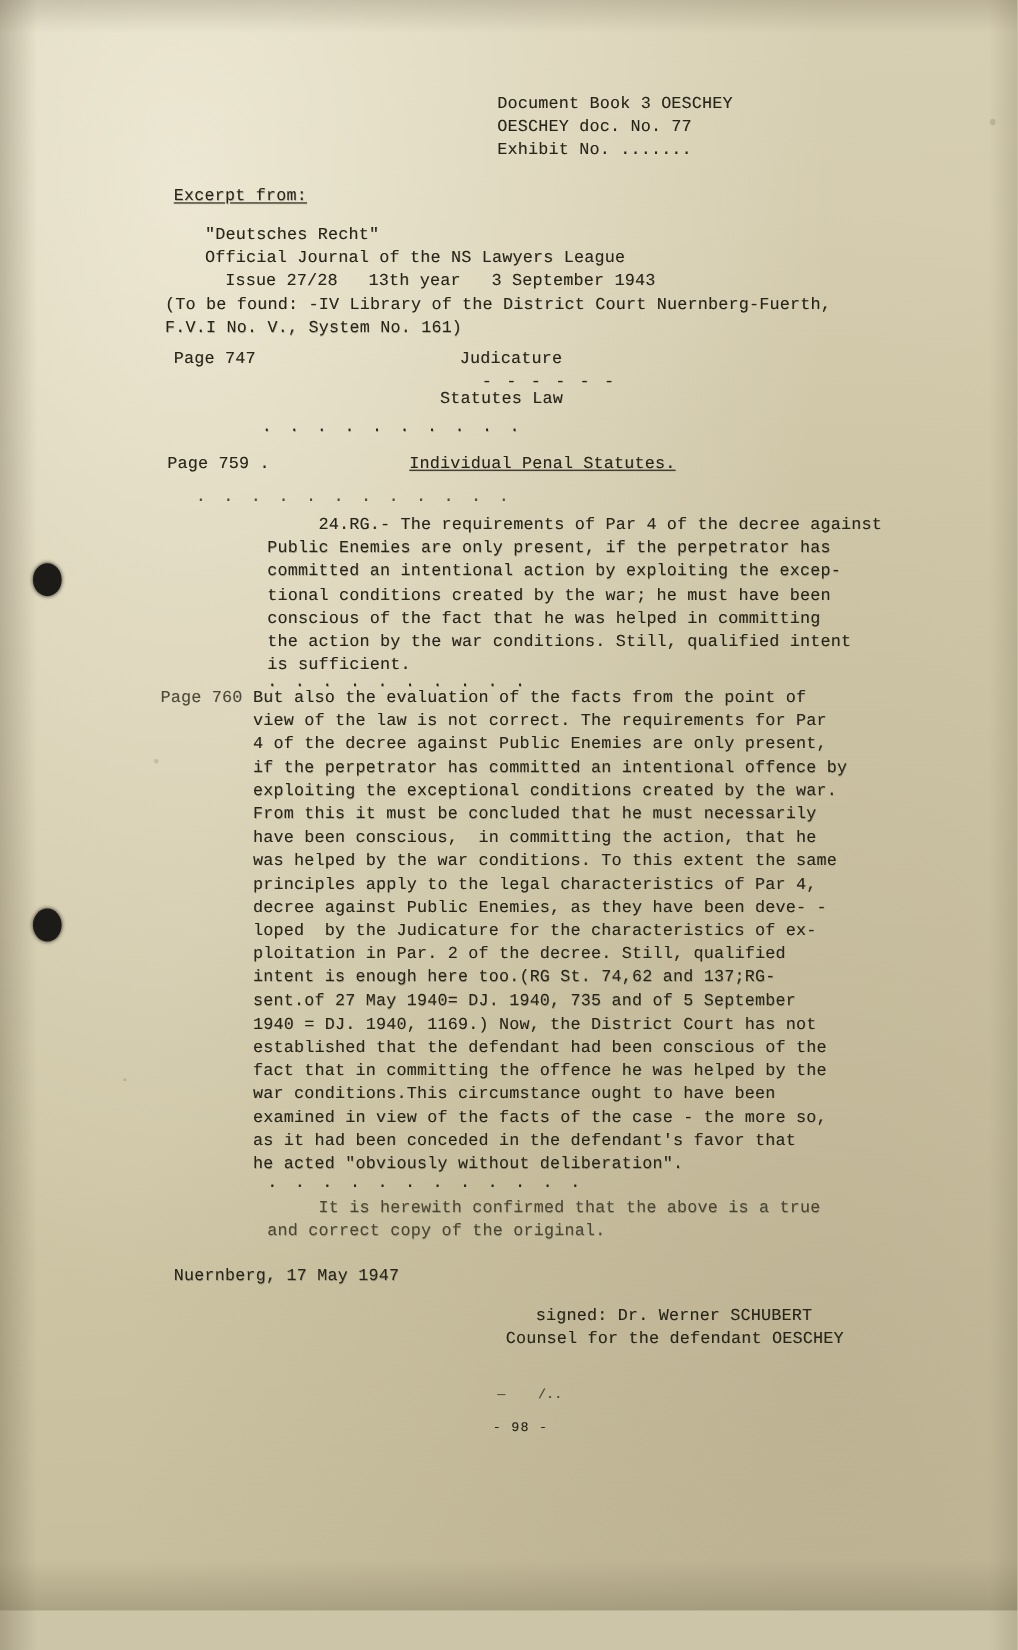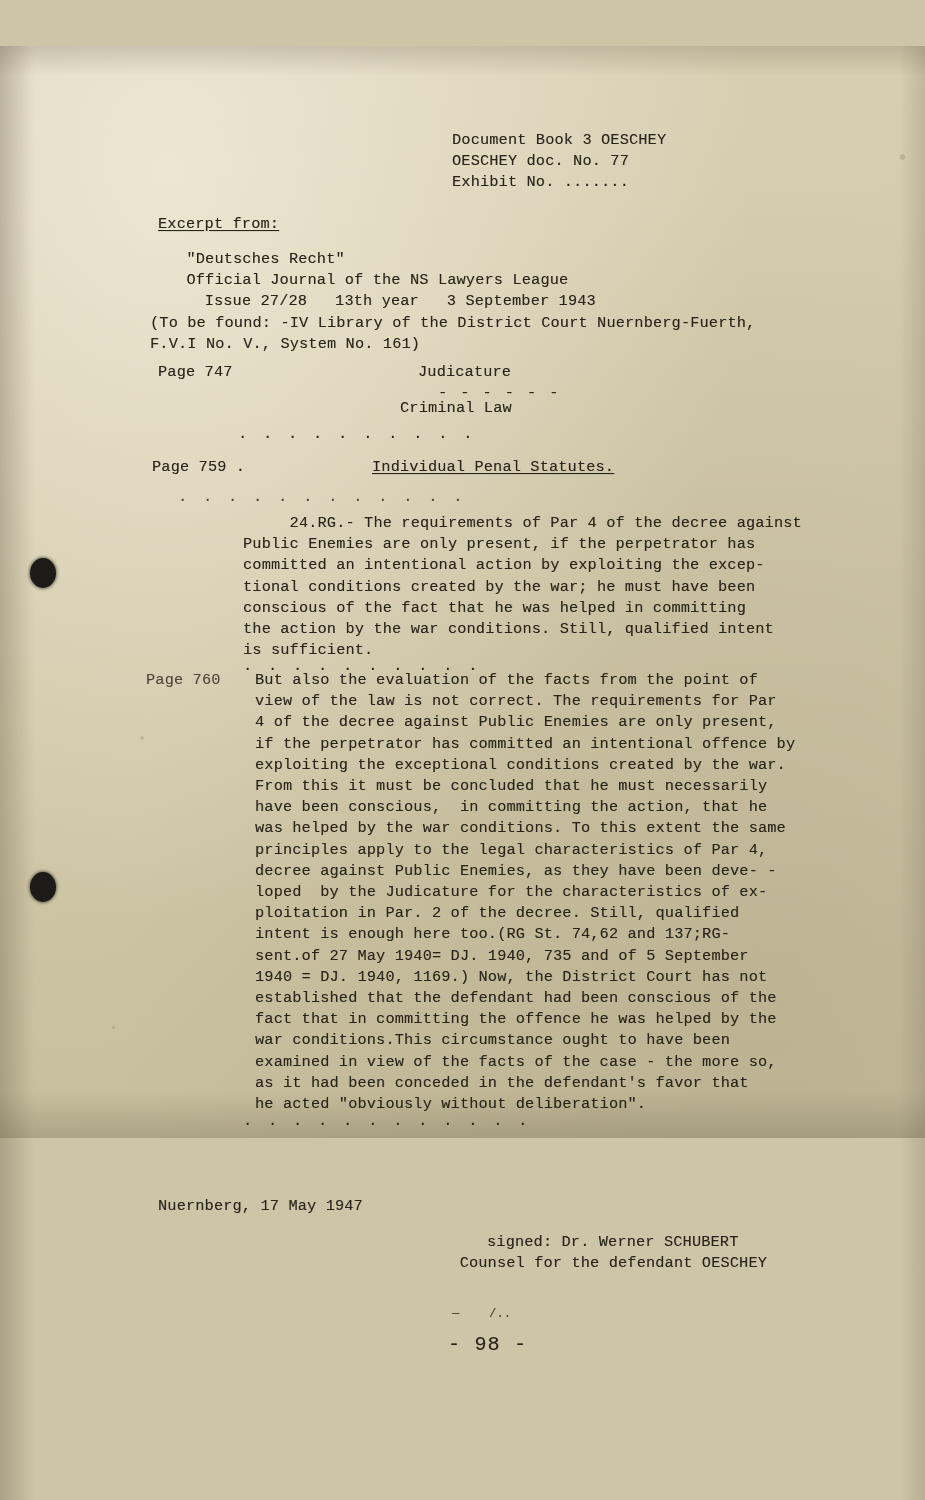--- a/index.html
+++ b/index.html
@@ -9,26 +9,25 @@
   body {
     width: 925px;
     height: 1500px;
     background: #cdc5a8;
     font-family: "Liberation Mono", monospace;
     overflow: hidden;
   }
   .page {
     position: relative;
     width: 925px;
-    height: 1092px;
+    height: 1464px;
     background:
       radial-gradient(ellipse at 18% 12%, rgba(255,252,238,0.55) 0%, rgba(255,252,238,0) 55%),
       radial-gradient(ellipse at 82% 85%, rgba(160,148,118,0.30) 0%, rgba(160,148,118,0) 60%),
       linear-gradient(176deg, #d8d0b4 0%, #d3caac 30%, #cec5a5 70%, #c6bd9c 100%);
-    margin-top: 46px;
   }
   
   .edge-left {
     position: absolute; left: 0; top: 0; width: 34px; height: 1500px;
     background: linear-gradient(to right, rgba(90,80,58,0.30), rgba(90,80,58,0.0));
     pointer-events: none;
   }
   .edge-top {
     position: absolute; left: 0; top: 0; width: 925px; height: 30px;
     background: linear-gradient(to bottom, rgba(90,80,58,0.22), rgba(90,80,58,0.0));
@@ -75,27 +74,27 @@
   #judicature-label { left: 418px; top: 316px; }
   #judicature-rule { left: 438px; top: 337px; letter-spacing: 2px;}
   #criminal-law-label { left: 400px; top: 352px; }
   #dots1 { left: 238px; top: 378px; letter-spacing: 3.4px; }
   #page759-label { left: 152px; top: 411px; }
   #individual-penal { left: 372px; top: 411px; }
   #dots2 { left: 178px; top: 441px; letter-spacing: 3.4px; }
   #para24 { left: 243px; top: 467px; }
   #dots3 { left: 243px; top: 610px; letter-spacing: 3.4px; }
   #page760-label { left: 146px; top: 624px; }
-  #para760 { left: 255px; top: 624px; }
+  #para760 { left: 230px; top: 624px; }
   #dots4 { left: 243px; top: 1065px; letter-spacing: 3.4px; }
   #certify-block { left: 243px; top: 1088px; }
   #place-date { left: 158px; top: 1150px; }
   #signature-block { left: 487px; top: 1186px; }
   #stray-marks { left: 452px; top: 1258px; font-size: 12px; color: #4a4431; }
-  #page-number { left: 448px; top: 1288px; font-size: 20px; letter-spacing: 1.2px; }
+  #page-number { left: 448px; top: 1288px; font-size: 12px; letter-spacing: 1.2px; }
 
   .speck {
     position: absolute;
     background: rgba(80,70,48,0.18);
     border-radius: 50%;
   }
 </style>
 </head>
 <body>
 
@@ -121,21 +120,21 @@
 
   <div class="txt block" id="journal-block"><span style="padding-left:4ch;">"Deutsches Recht"</span>
 <span style="padding-left:4ch;">Official Journal of the NS Lawyers League</span>
 <span style="padding-left:6ch;">Issue 27/28   13th year   3 September 1943</span>
 <span>(To be found: -IV Library of the District Court Nuernberg-Fuerth,</span>
 <span>F.V.I No. V., System No. 161)</span></div>
 
   <div class="txt" id="page747-label">Page 747</div>
   <div class="txt" id="judicature-label">Judicature</div>
   <div class="txt" id="judicature-rule">- - - - - -</div>
-  <div class="txt" id="criminal-law-label">Criminal Law</div>
+  <div class="txt" id="criminal-law-label">Statutes Law</div>
   <div class="txt" id="dots1">. . . . . . . . . .</div>
 
   <div class="txt" id="page759-label">Page 759 .</div>
   <div class="txt u" id="individual-penal">Individual Penal Statutes.</div>
   <div class="txt faded" id="dots2">. . . . . . . . . . . .</div>
 
   <div class="txt block" id="para24">     24.RG.- The requirements of Par 4 of the decree against
 Public Enemies are only present, if the perpetrator has
 committed an intentional action by exploiting the excep-
 tional conditions created by the war; he must have been
@@ -163,20 +162,22 @@
 1940 = DJ. 1940, 1169.) Now, the District Court has not
 established that the defendant had been conscious of the
 fact that in committing the offence he was helped by the
 war conditions.This circumstance ought to have been
 examined in view of the facts of the case - the more so,
 as it had been conceded in the defendant's favor that
 he acted "obviously without deliberation".</div>
 
   <div class="txt" id="dots4">. . . . . . . . . . . .</div>
 
+  <div class="txt block faded" id="certify-block">     It is herewith confirmed that the above is a true
+and correct copy of the original.</div>
 
   <div class="txt" id="place-date">Nuernberg, 17 May 1947</div>
 
   <div class="txt block" id="signature-block"><span>signed: Dr. Werner SCHUBERT</span>
 <span style="margin-left:-3ch;font-family:Liberation Mono, monospace;">Counsel for the defendant OESCHEY</span></div>
 
   <div class="txt" id="stray-marks">—    /..</div>
   <div class="txt" id="page-number">- 98 -</div>
 
 </div>

